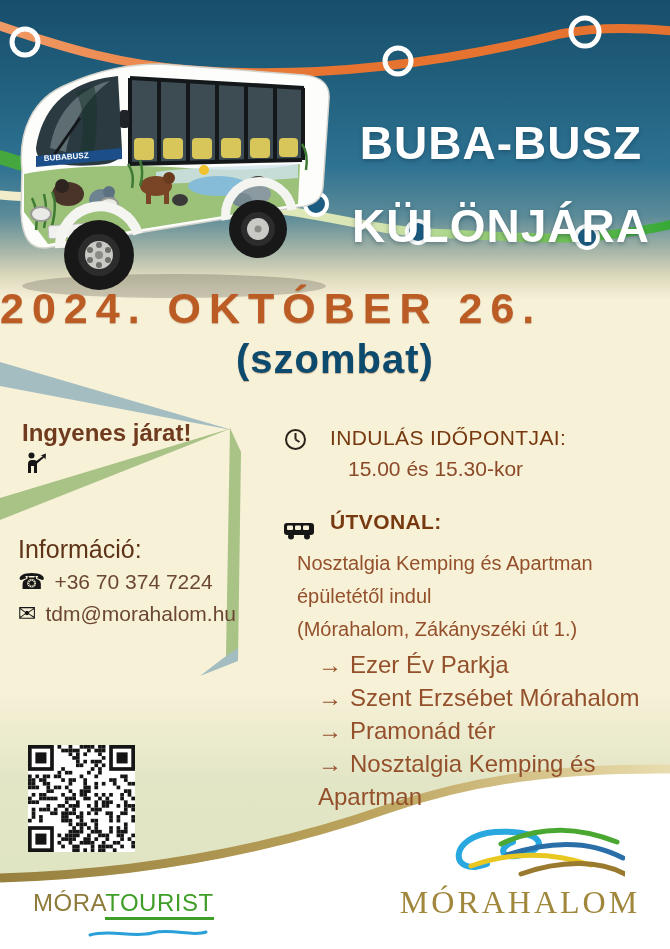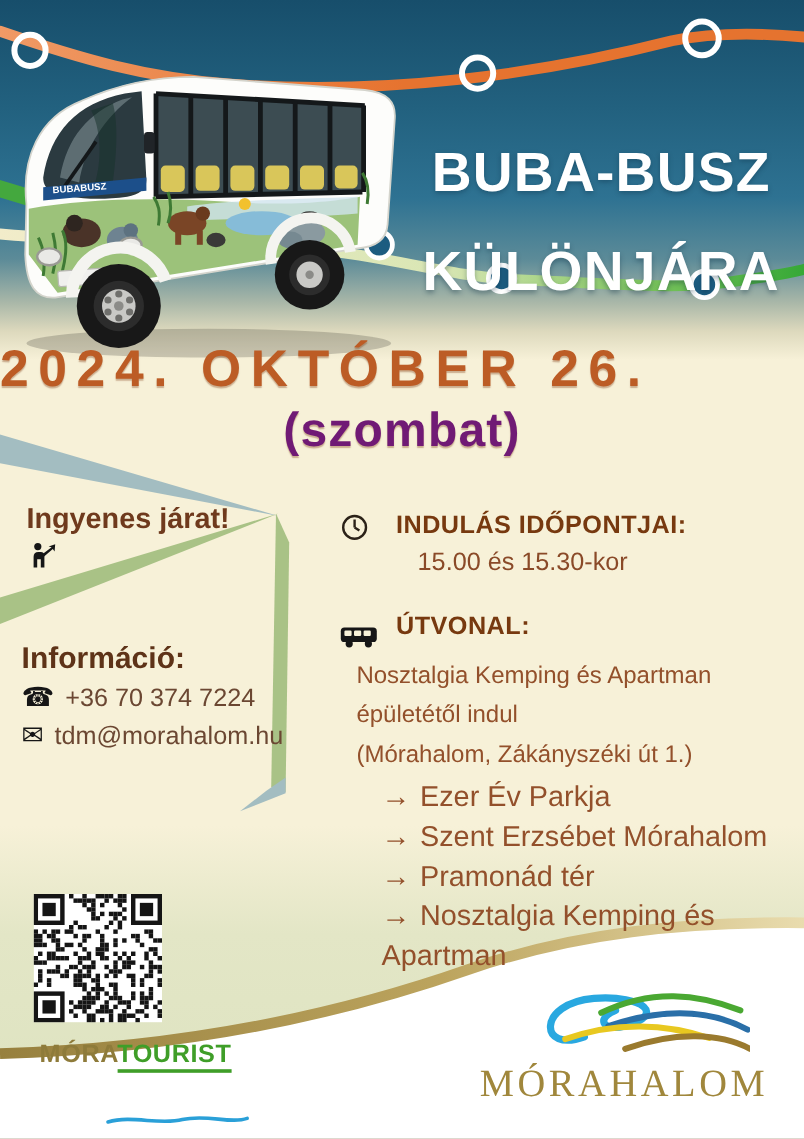--- a/index.html
+++ b/index.html
@@ -20,39 +20,39 @@
   svg{display:block}
   .abs{position:absolute}
   
   .title{position:absolute;left:336px;top:80px;width:330px;text-align:center;color:#fff;font-weight:bold;margin-top:36px;}
   .title .l1{font-size:46px;letter-spacing:1px;text-shadow:0 2px 4px rgba(10,40,60,.35)}
   .title .l2{font-size:46px;letter-spacing:1px;margin-top:29px;text-shadow:0 2px 4px rgba(10,40,60,.35)}
   
   .date1{position:absolute;left:0;top:284px;width:670px;
     color:#bc5c25;font-size:43px;font-weight:bold;letter-spacing:8px;text-shadow:0 1px 1px rgba(120,50,10,.35)}
   .date2{position:absolute;left:0;top:337px;width:670px;text-align:center;
-    color:#701a75;font-size:40px;font-weight:bold;letter-spacing:1px;text-shadow:0 1px 1px rgba(120,50,10,.35)}
+    color:#0c4a6e;font-size:40px;font-weight:bold;letter-spacing:1px;text-shadow:0 1px 1px rgba(120,50,10,.35)}
   
   .free-ride{position:absolute;left:22px;top:419px;font-size:24px;font-weight:bold;color:#6f3a1d}
   .guide{position:absolute;left:25px;top:451px}
-  .info-heading{position:absolute;left:18px;top:535px;font-size:25px;font-weight:bold;color:#5e3318}
+  .info-heading{position:absolute;left:18px;top:535px;font-size:25px;font-weight:normal;color:#5e3318}
   .contact{position:absolute;left:18px;font-size:21px;color:#6b4732;display:flex;align-items:center;gap:9px}
   .contact .glyph{font-size:22px;color:#161616;font-family:"DejaVu Sans",sans-serif}
   .c-phone{top:569px}.c-mail{top:601px}
   
   .clock{position:absolute;left:284px;top:428px}
-  .dep-heading{position:absolute;left:330px;top:426px;font-size:21px;font-weight:bold;color:#77390f;letter-spacing:.4px}
+  .dep-heading{position:absolute;left:330px;top:426px;font-size:21px;font-weight:normal;color:#77390f;letter-spacing:.4px}
   .dep-times{position:absolute;left:348px;top:457px;font-size:21px;color:#8a4a28}
   .busicon{position:absolute;left:283px;top:522px}
   .route-heading{position:absolute;left:330px;top:510px;font-size:21px;font-weight:bold;color:#77390f;letter-spacing:.4px}
   .route-par{position:absolute;left:297px;top:547px;font-size:20px;line-height:33px;color:#93502b}
   .stops{position:absolute;left:318px;top:648px;font-size:24px;line-height:33px;color:#93502b}
   .stops .arrow{margin-right:8px}
   
-  .moratourist{position:absolute;left:33px;top:867px;font-weight:bold;font-size:21px;letter-spacing:.5px;white-space:nowrap}
+  .moratourist{position:absolute;left:33px;top:889px;font-weight:normal;font-size:24px;letter-spacing:.5px;white-space:nowrap}
   .moratourist .p1{color:#8e7b3a}
   .moratourist .p2{color:#3f9e28;border-bottom:3px solid #3f9e28;padding-bottom:1px}
   .mt-wave{position:absolute;left:88px;top:928px}
   .morahalom-text{position:absolute;left:385px;top:884px;width:270px;text-align:center;
     font-family:"Liberation Serif","DejaVu Serif",serif;font-size:32px;color:#a0873c;letter-spacing:3px;white-space:nowrap}
 </style>
 </head>
 <body>
 
 <div class="poster">

